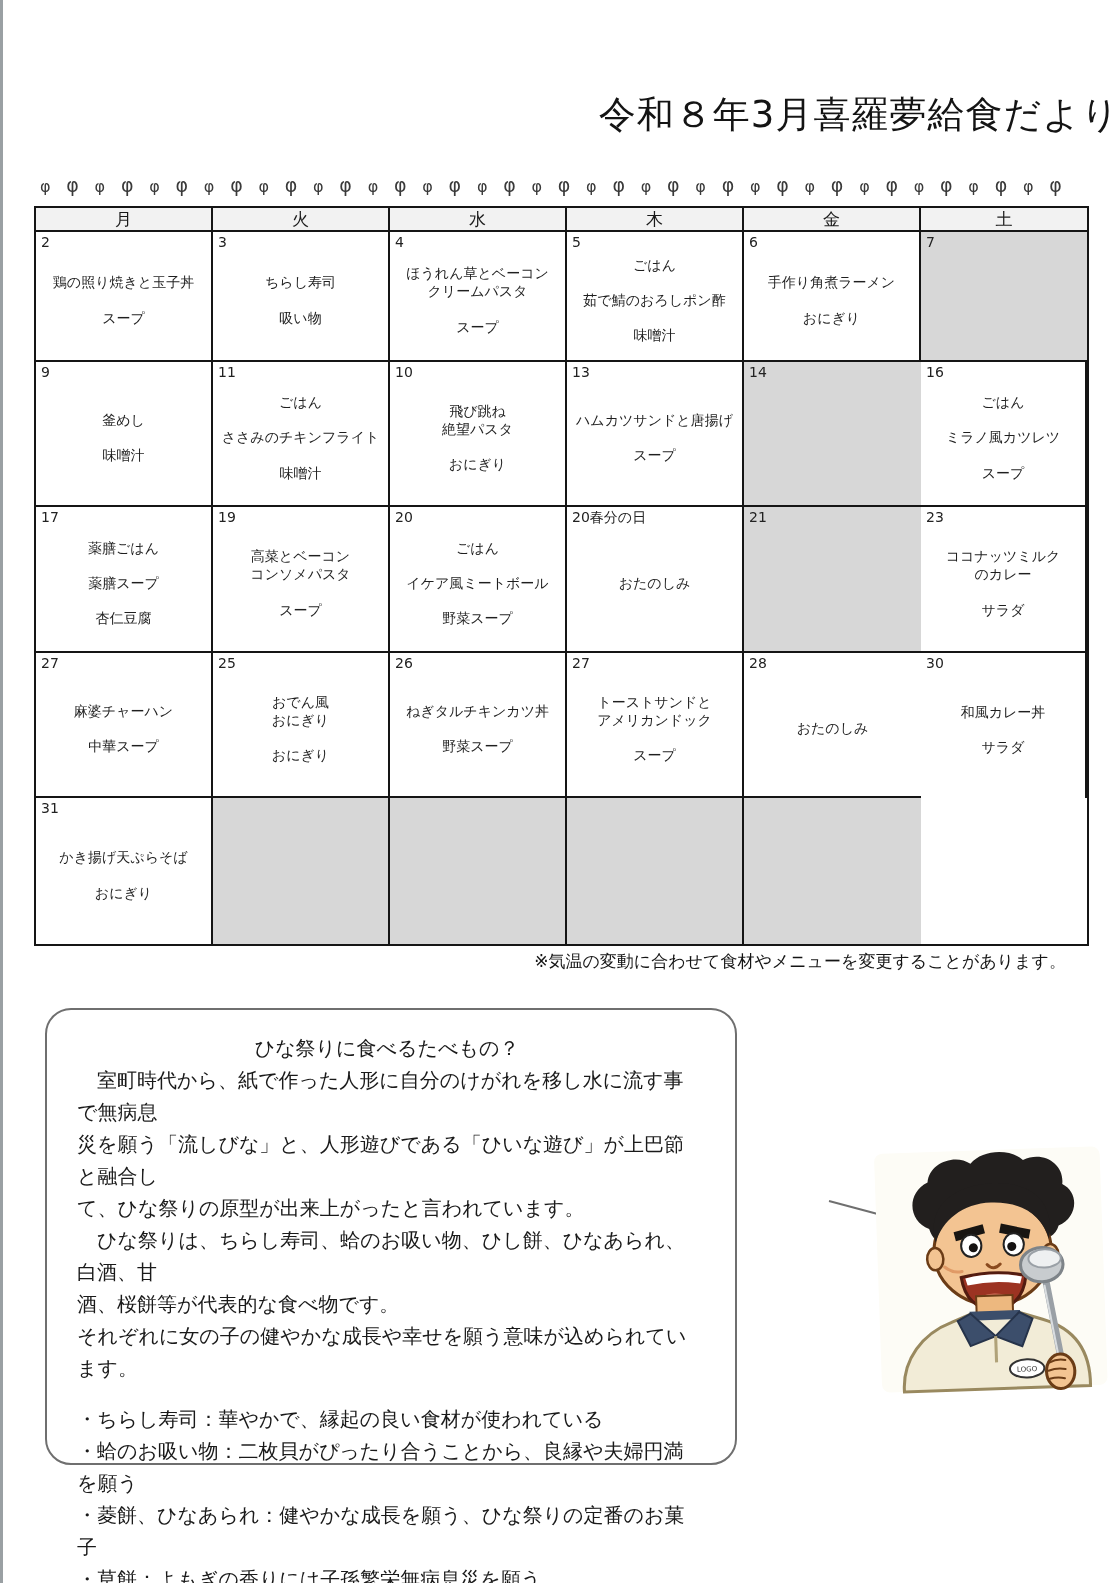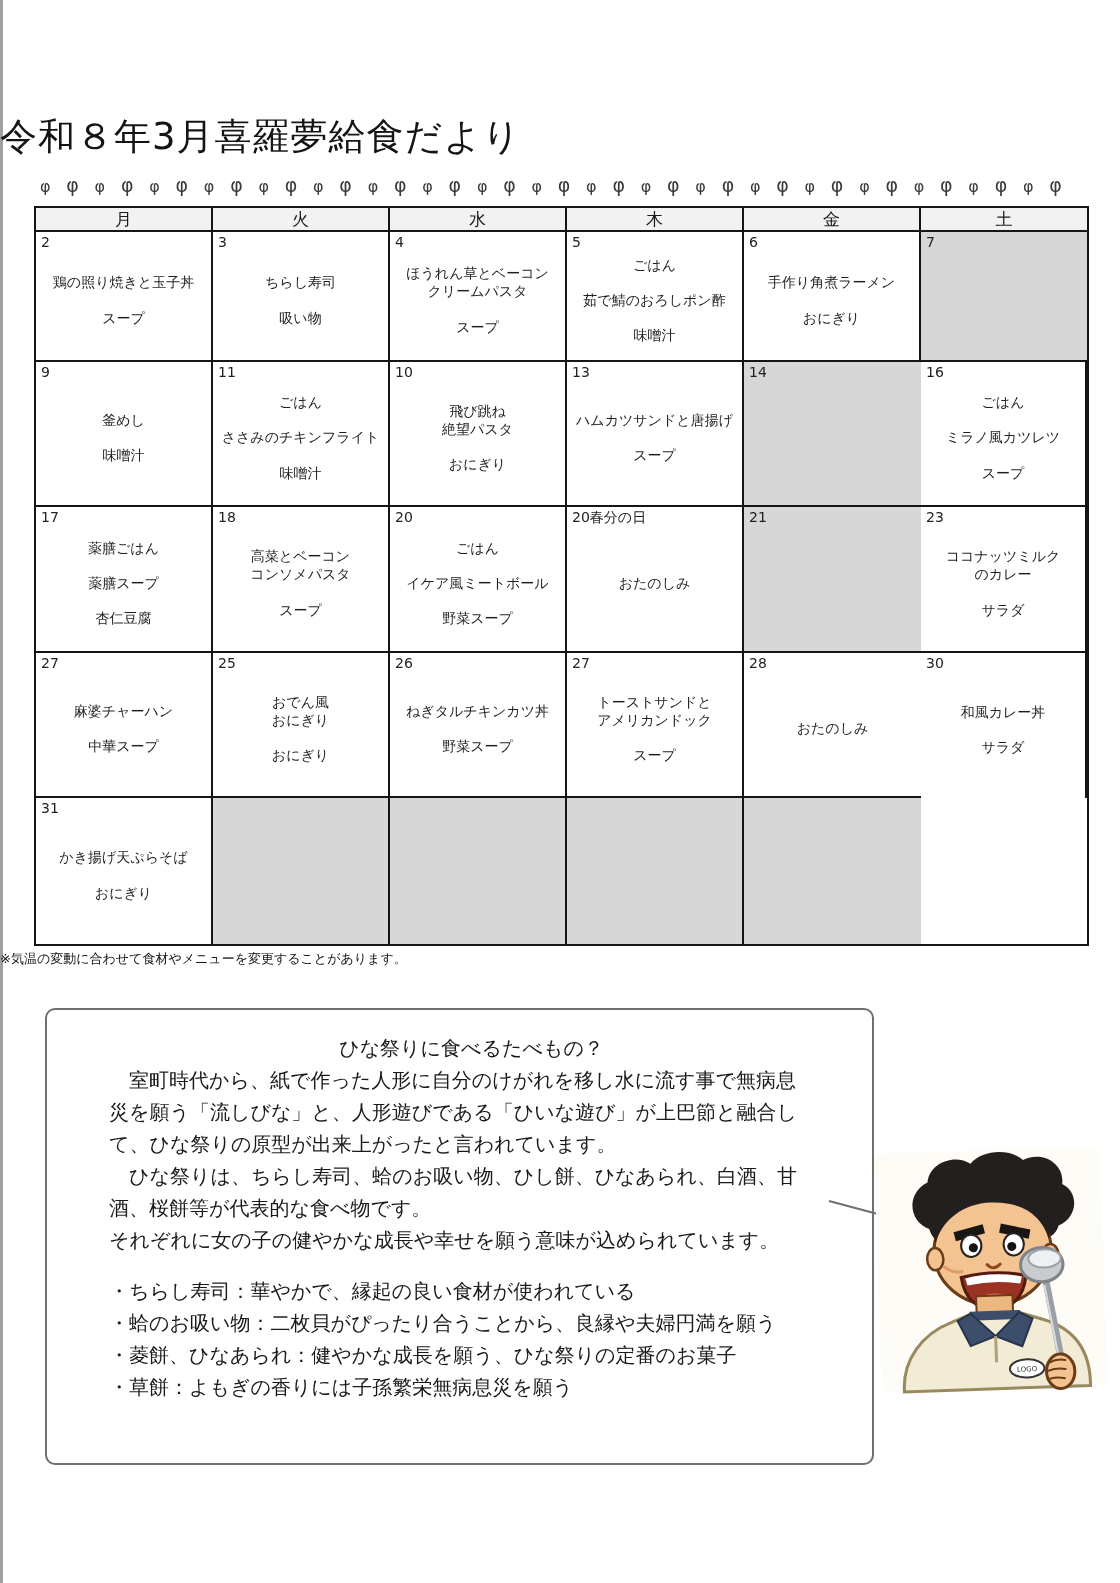--- a/index.html
+++ b/index.html
@@ -3,22 +3,22 @@
 <meta charset="utf-8">
 <style>
   html,body{margin:0;padding:0;}
   body{
     width:1120px;height:1583px;position:relative;background:#ffffff;
     font-family:"DejaVu Sans",sans-serif;color:#1c1c1c;overflow:hidden;
   }
   .edge-line{position:absolute;left:0;top:0;width:3px;height:100%;background:#9aa0a3;}
 
   .page-title{
-    position:absolute;top:112px;left:0;width:100%;
-    text-align:left;font-size:37px;letter-spacing:1px;color:#141414;
+    position:absolute;top:90px;left:0;width:100%;
+    text-align:right;font-size:37px;letter-spacing:1px;color:#141414;
   }
 
   .deco-row{
     position:absolute;top:174px;left:40px;width:1022px;
     display:flex;justify-content:space-between;
     font-size:19px;color:#3a3a3a;
   }
   .deco-row span{line-height:22px;}
   .deco-row span:nth-child(odd){font-size:16px;transform:translateY(2px);}
 
@@ -48,28 +48,27 @@
   .menu{
     position:absolute;left:0;top:0;right:0;bottom:0;
     display:flex;flex-direction:column;align-items:center;justify-content:center;
     gap:17px;padding-top:8px;
     font-size:14px;line-height:1.3;text-align:center;color:#1f1f1f;
     white-space:pre-line;
   }
 
   .change-note{
     position:absolute;top:950px;left:0;width:1066px;
-    text-align:left;font-size:13px;color:#141414;
+    text-align:right;font-size:17px;color:#141414;
   }
 
   .speech-bubble{
-    position:absolute;left:45px;top:1008px;width:829px;height:457px;
-    border:2.5px solid #6f6f6f;border-radius:10px;box-sizing:border-box;
+    position:absolute;left:45px;top:1008px;width:692px;height:457px;
+    border:2.5px solid #6f6f6f;border-radius:26px;box-sizing:border-box;
     background:#ffffff;
-    padding-left:32px;
   }
   .bubble-inner{
     padding:22px 38px 0 30px;font-size:20px;line-height:32px;color:#1a1a1a;
   }
   .bubble-title{text-align:center;}
   .bubble-body{white-space:pre-line;}
   .bubble-bullets{white-space:pre-line;margin-top:19px;}
 
   .tail-mask{position:absolute;left:855px;top:1189px;width:14px;height:42px;background:#ffffff;}
   .tail-line{
@@ -183,21 +182,21 @@
     </div>
     <div class="cell">
       <span class="day-num">16</span>
       <div class="menu"><div>ごはん</div><div>ミラノ風カツレツ</div><div>スープ</div></div>
     </div>
     <div class="cell">
       <span class="day-num">17</span>
       <div class="menu"><div>薬膳ごはん</div><div>薬膳スープ</div><div>杏仁豆腐</div></div>
     </div>
     <div class="cell">
-      <span class="day-num">18</span>
+      <span class="day-num">19</span>
       <div class="menu"><div>高菜とベーコン
 コンソメパスタ</div><div>スープ</div></div>
     </div>
     <div class="cell">
       <span class="day-num">20</span>
       <div class="menu"><div>ごはん</div><div>イケア風ミートボール</div><div>野菜スープ</div></div>
     </div>
     <div class="cell">
       <span class="day-num">20春分の日</span>
       <div class="menu"><div>おたのしみ</div></div>

